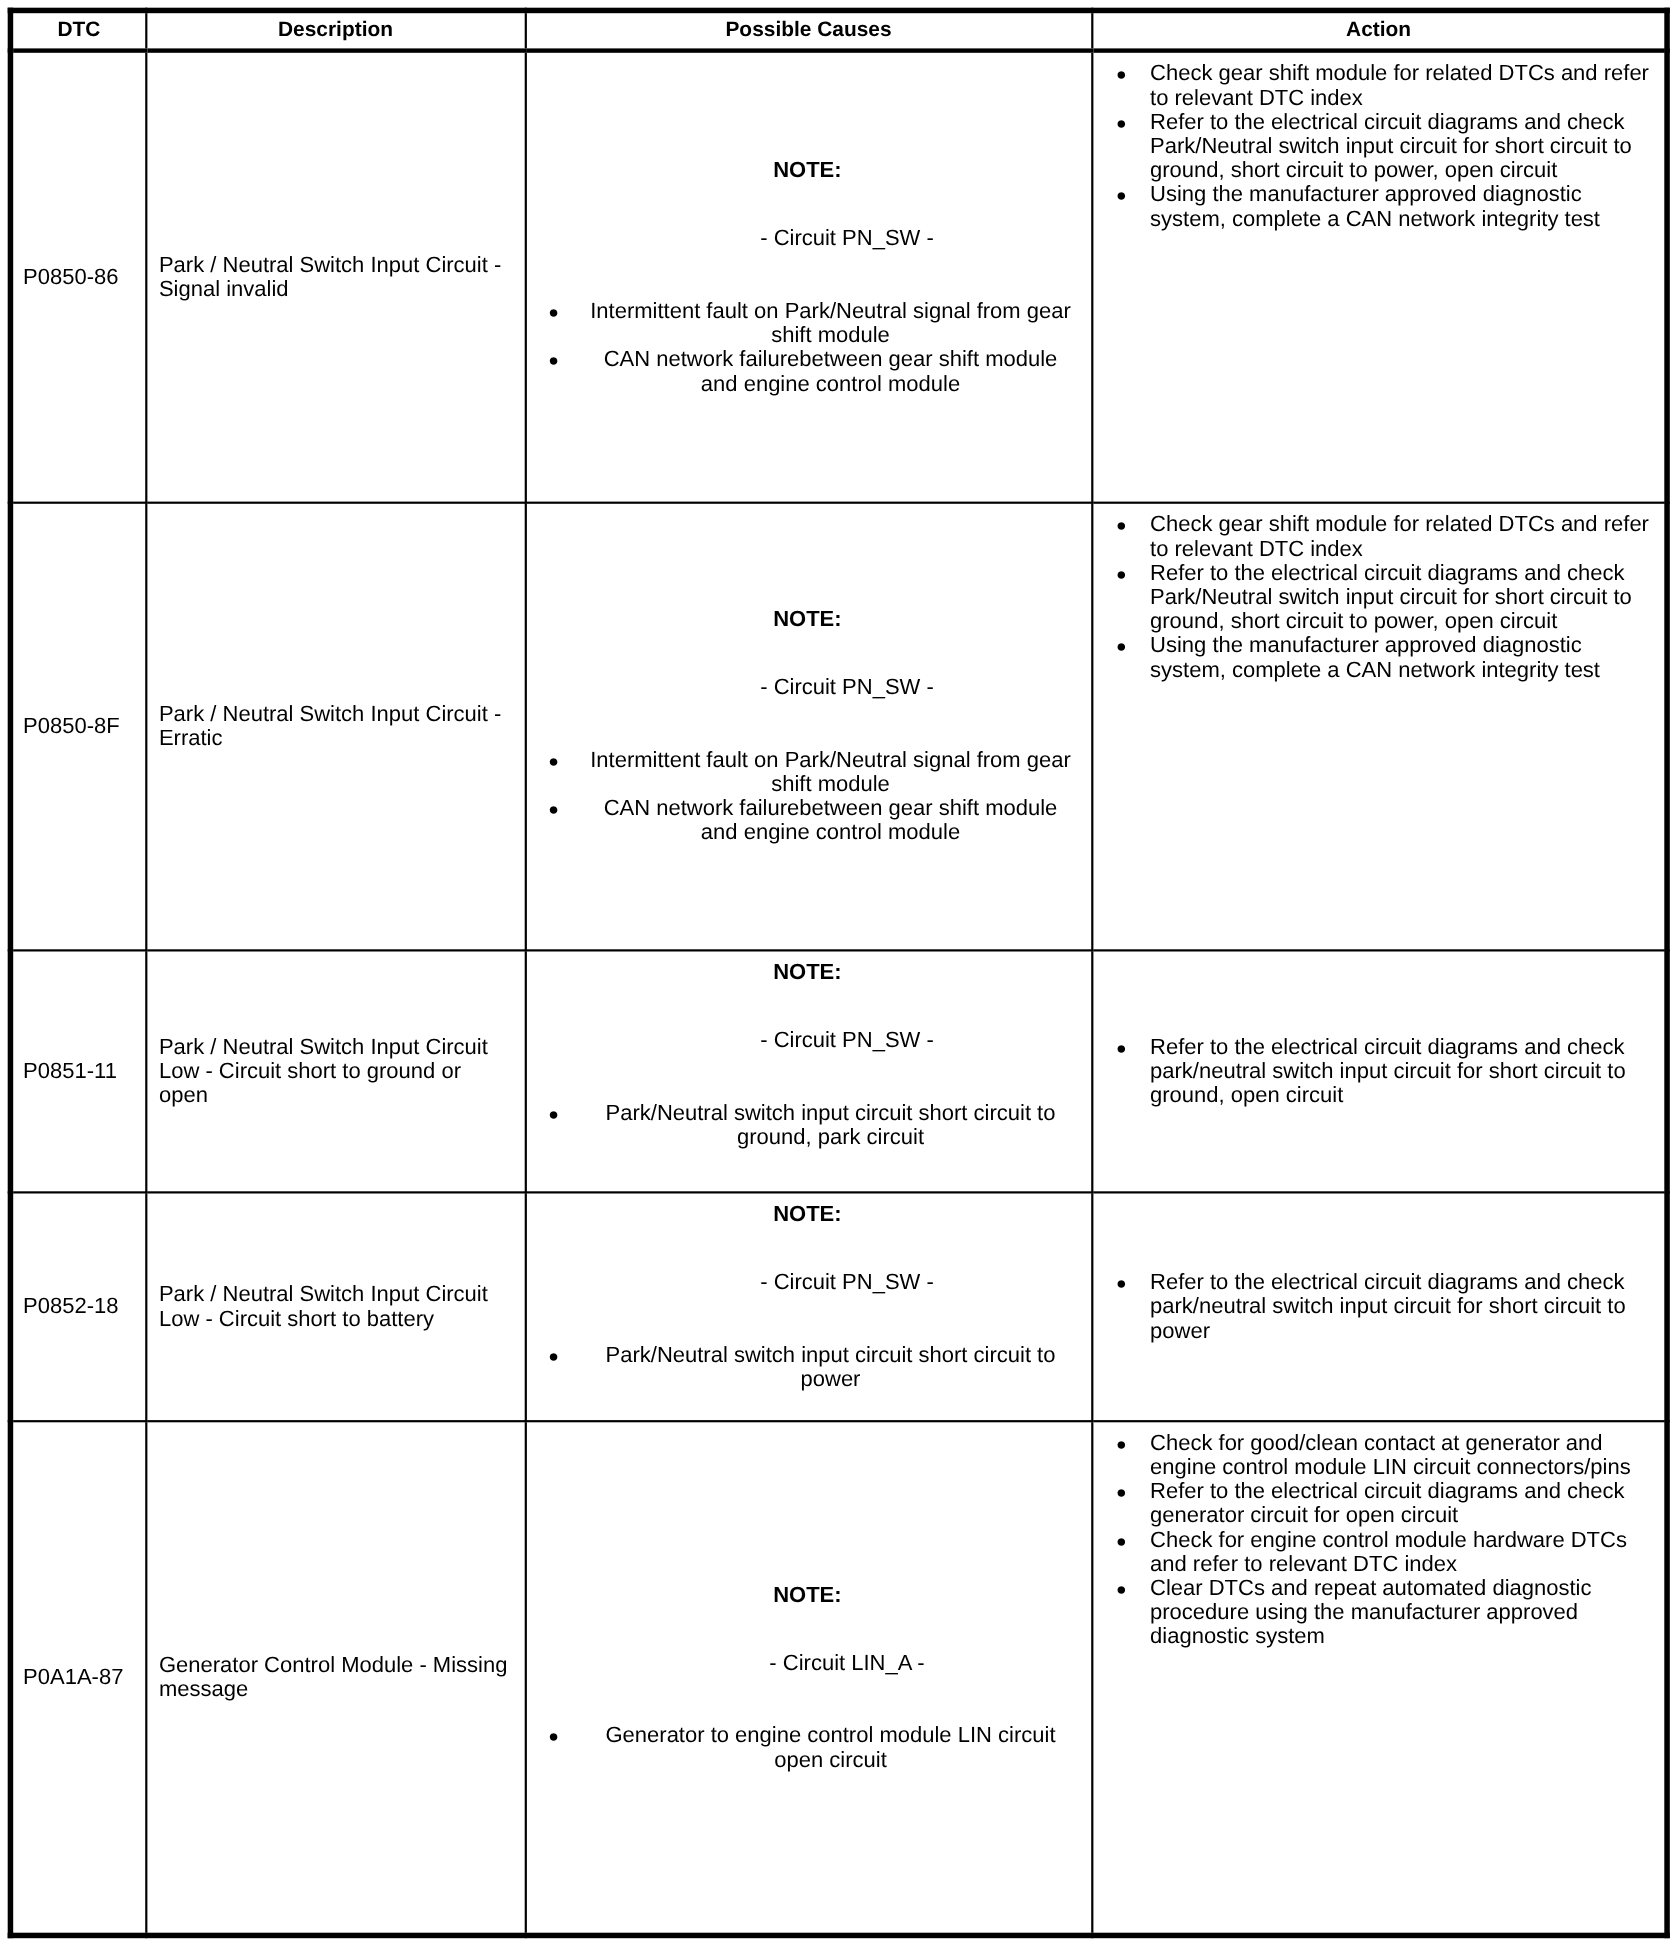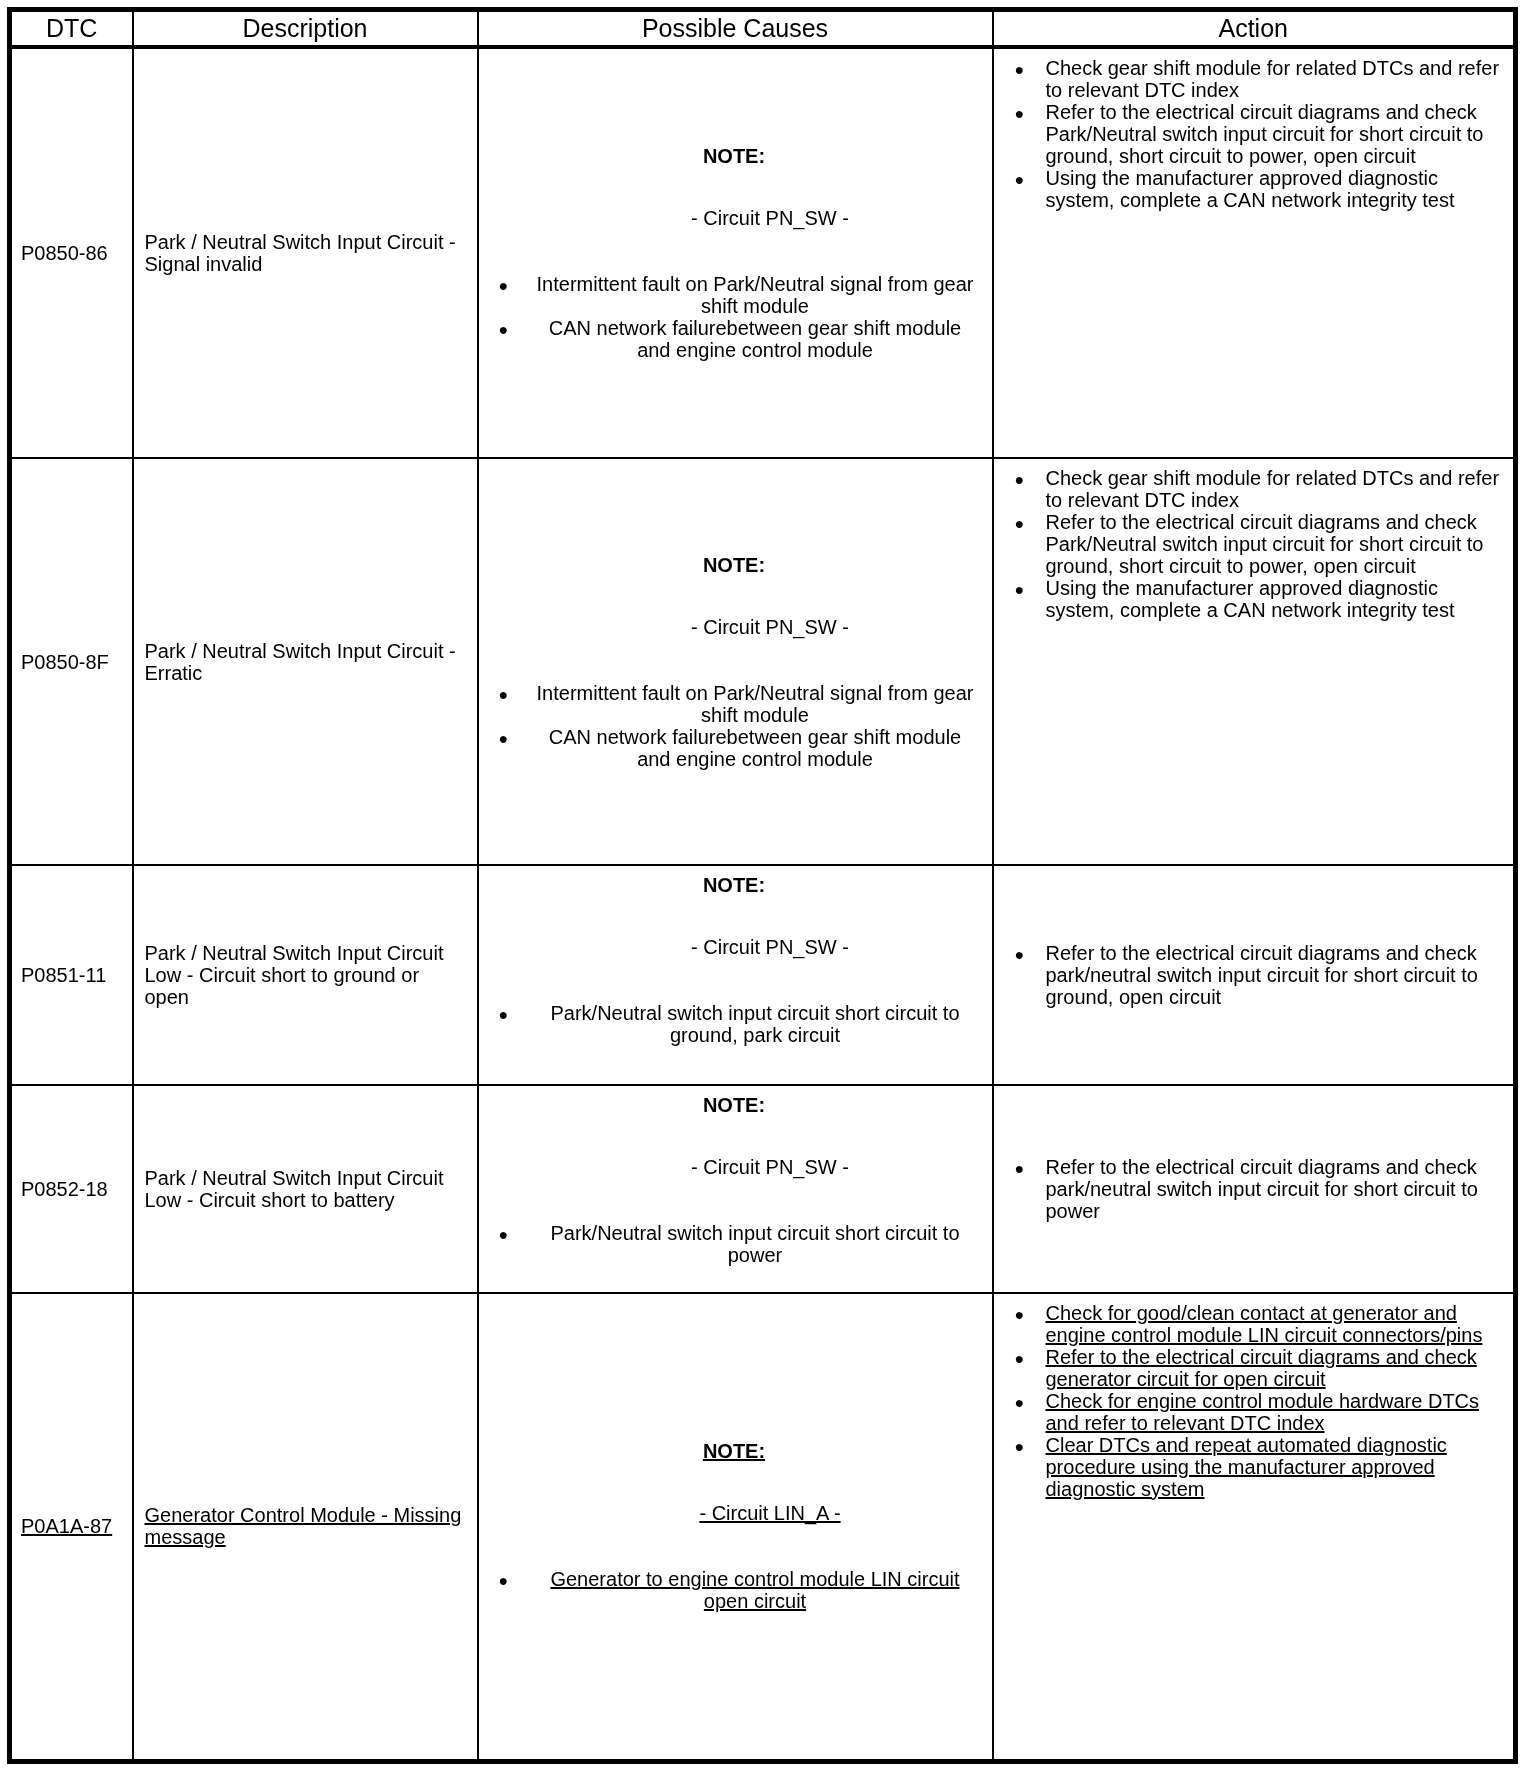--- a/index.html
+++ b/index.html
@@ -22,22 +22,22 @@
     width: 1506px;
     border: 5px solid #000;
   }
   .dtc-table th, .dtc-table td {
     border: 2px solid #000;
     box-sizing: border-box;
   }
   .dtc-table thead th {
     border-bottom: 4px solid #000;
     height: 36px;
-    font-size: 25px;
-    font-weight: normal;
+    font-size: 19px;
+    font-weight: bold;
     text-align: center;
     vertical-align: middle;
     padding: 2px 4px;
   }
   .dtc-table td {
     font-size: 20px;
     line-height: 22px;
     vertical-align: middle;
     padding: 6px 8px;
   }
@@ -89,21 +89,21 @@
     padding-left: 40px;
   }
   ul.action-list li::before {
     left: 9px;
   }
   
   tr.row-0 td { height: 411px; }
   tr.row-1 td { height: 407px; }
   tr.row-2 td { height: 220px; }
   tr.row-3 td { height: 208px; }
-  tr.row-4 td { height: 468px; text-decoration: underline; }
+  tr.row-4 td { height: 468px; }
 </style>
 </head>
 <body>
 
 <div class="page">
   <table class="dtc-table">
     <colgroup>
       <col style="width:123px">
       <col style="width:345px">
       <col style="width:515px">

